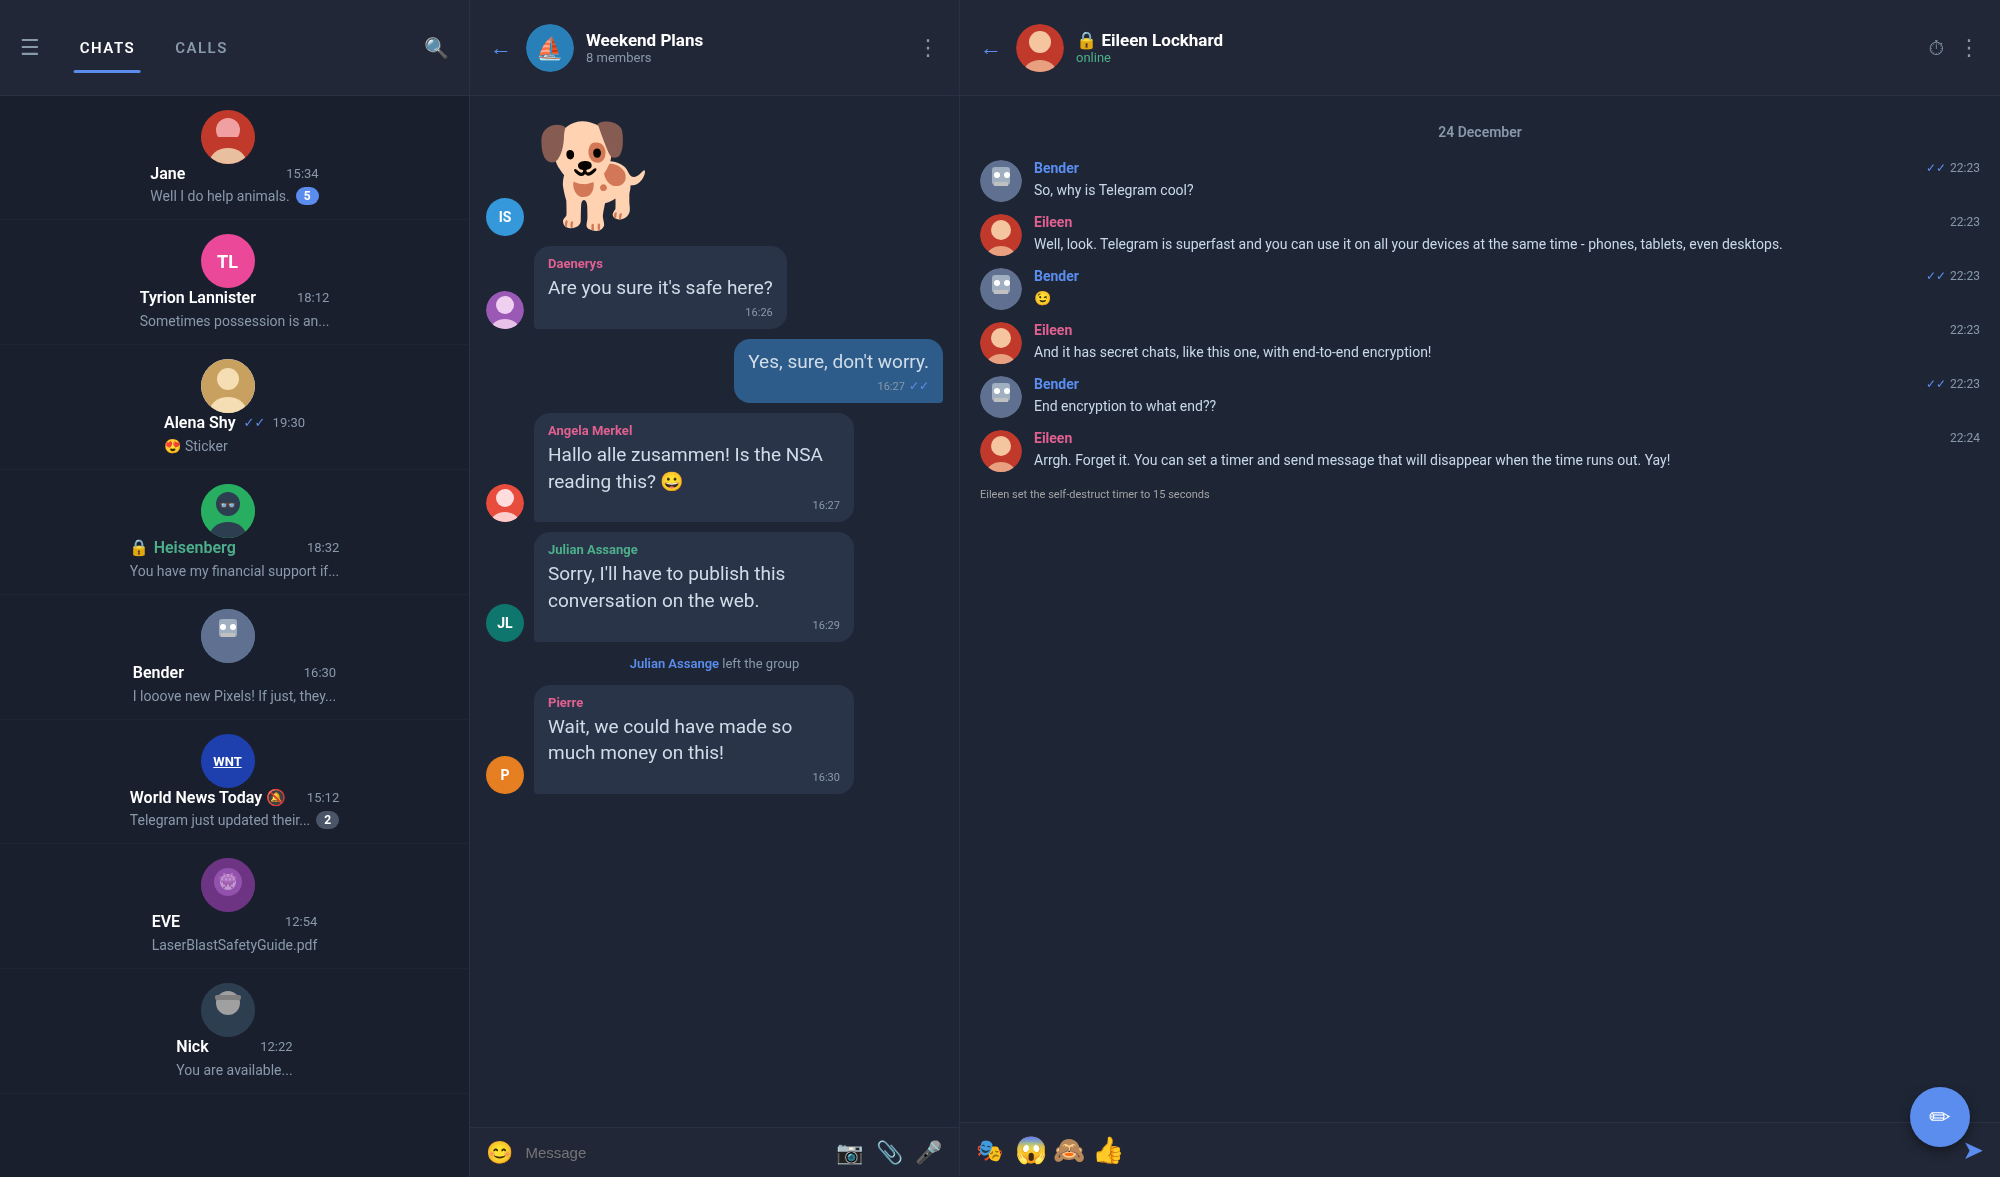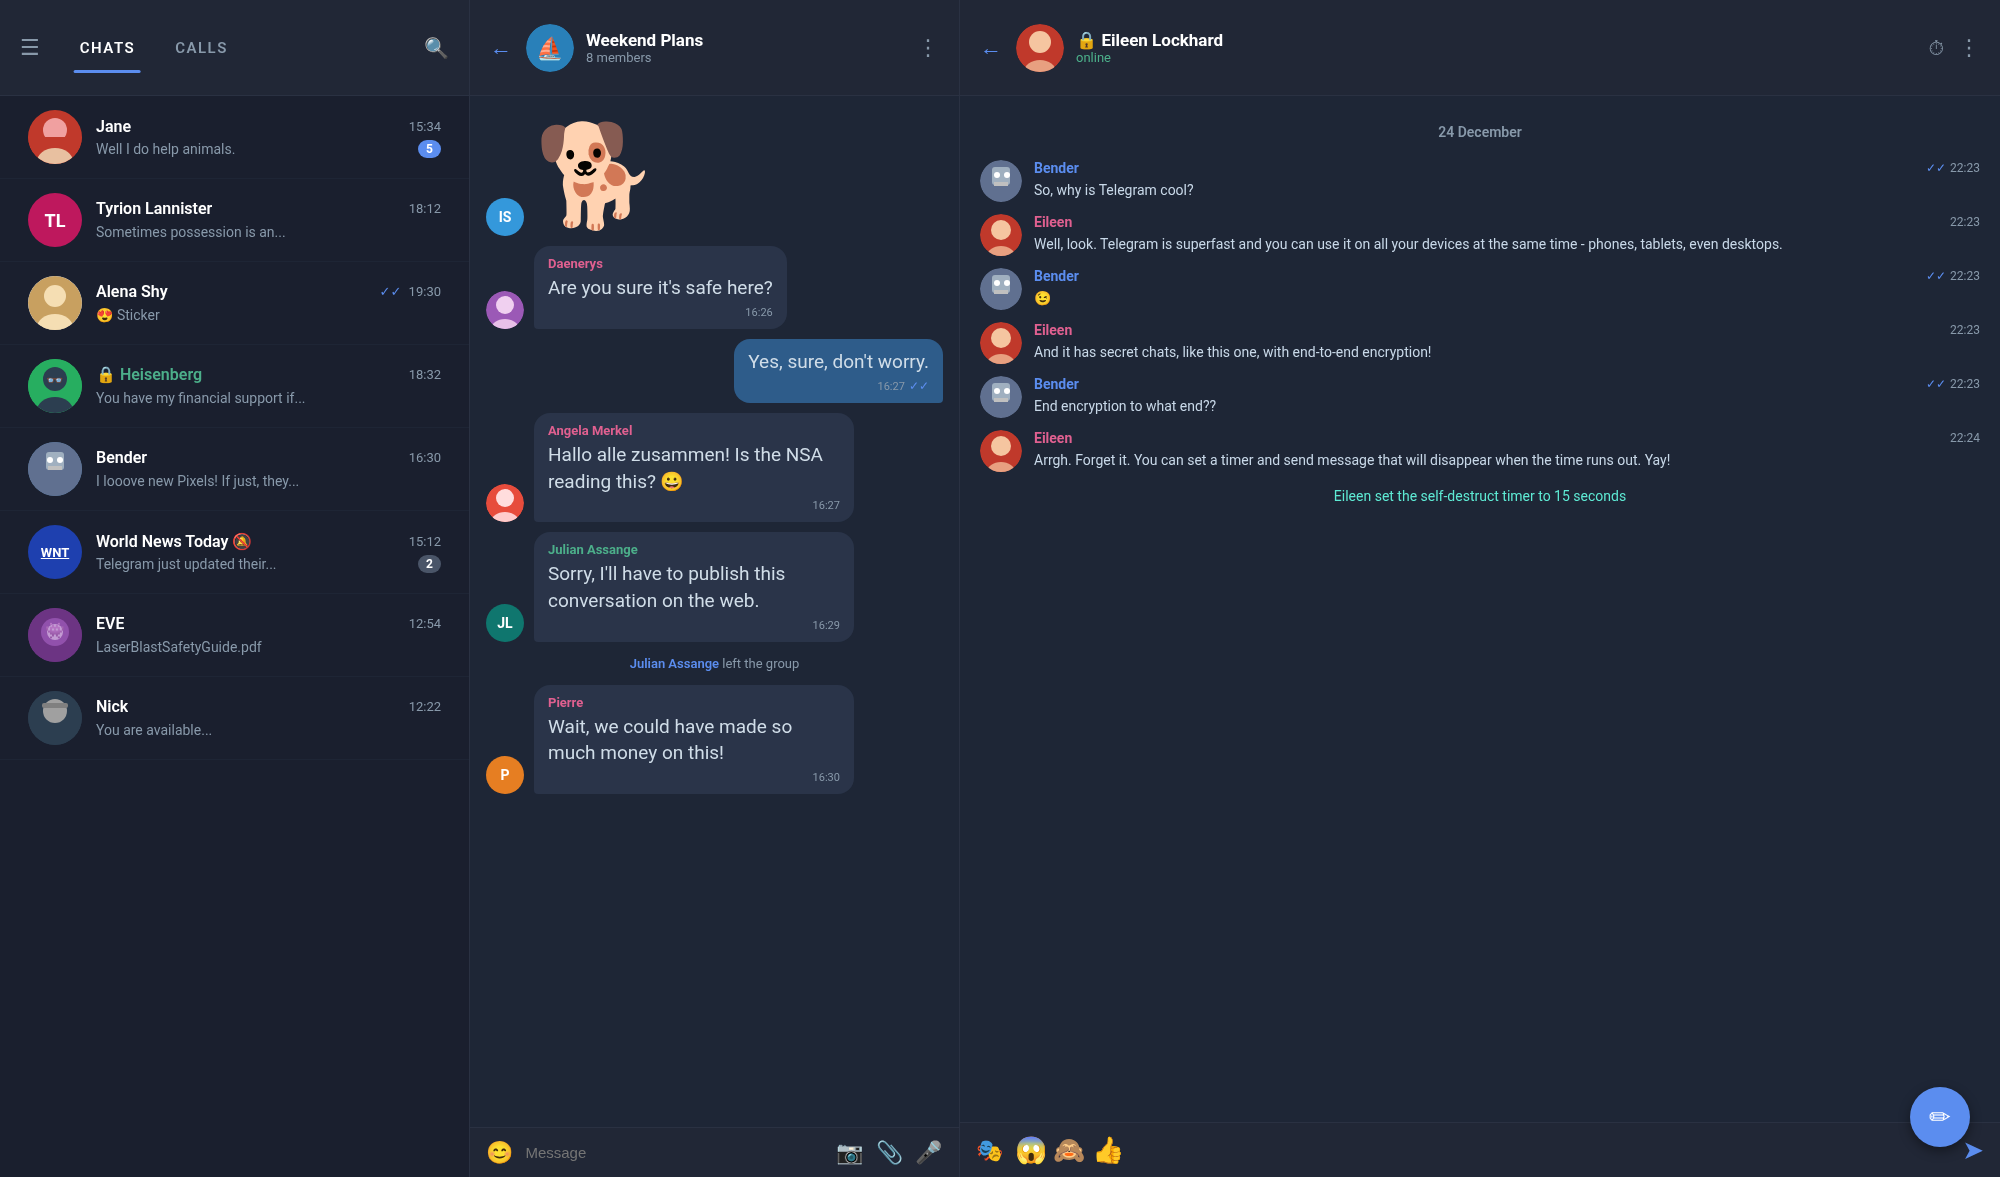--- a/index.html
+++ b/index.html
@@ -70,24 +70,25 @@
       margin-left: auto;
     }
     .chat-list {
       flex: 1;
       overflow-y: auto;
     }
     .chat-list::-webkit-scrollbar { display: none; }
     .chat-item {
       display: flex;
       align-items: center;
-      padding: 14px 28px;
+      padding: 14px 4px;
       cursor: pointer;
       border-bottom: 1px solid #1e2535;
       position: relative;
+      flex-direction: column;
     }
     .avatar {
       width: 54px;
       height: 54px;
       border-radius: 50%;
       flex-shrink: 0;
       display: flex;
       align-items: center;
       justify-content: center;
       font-size: 18px;
@@ -395,23 +396,22 @@
     .emoji-btn { font-size: 22px; cursor: pointer; }
     .emoji-row { display: flex; gap: 6px; flex: 1; }
     .big-emoji { font-size: 26px; cursor: pointer; }
     .send-btn {
       color: #5b8def;
       font-size: 26px;
       cursor: pointer;
       margin-left: auto;
     }
     .system-right {
-      text-align: center;
-      font-size: 14px;
-      color: #5eead4;
+      font-size: 11px;
+      color: #a3a3a3;
       padding: 4px 0;
     }
   </style>
 </head>
 <body>
 
 <div class="left-panel">
   <div class="left-header">
     <div class="hamburger-icon">☰</div>
     <div class="left-tabs">
@@ -437,21 +437,21 @@
           <span class="chat-time">15:34</span>
         </div>
         <div style="display:flex;justify-content:space-between;align-items:center;">
           <span class="chat-preview">Well I do help animals.</span>
           <span class="badge">5</span>
         </div>
       </div>
     </div>
 
     <div class="chat-item">
-      <div class="avatar" style="background:#be185d;">TL</div>
+      <div class="avatar" style="background:#ec4899;">TL</div>
       <div class="chat-info">
         <div class="chat-name-row">
           <span class="chat-name">Tyrion Lannister</span>
           <span class="chat-time">18:12</span>
         </div>
         <span class="chat-preview">Sometimes possession is an...</span>
       </div>
     </div>
 
     <div class="chat-item">

